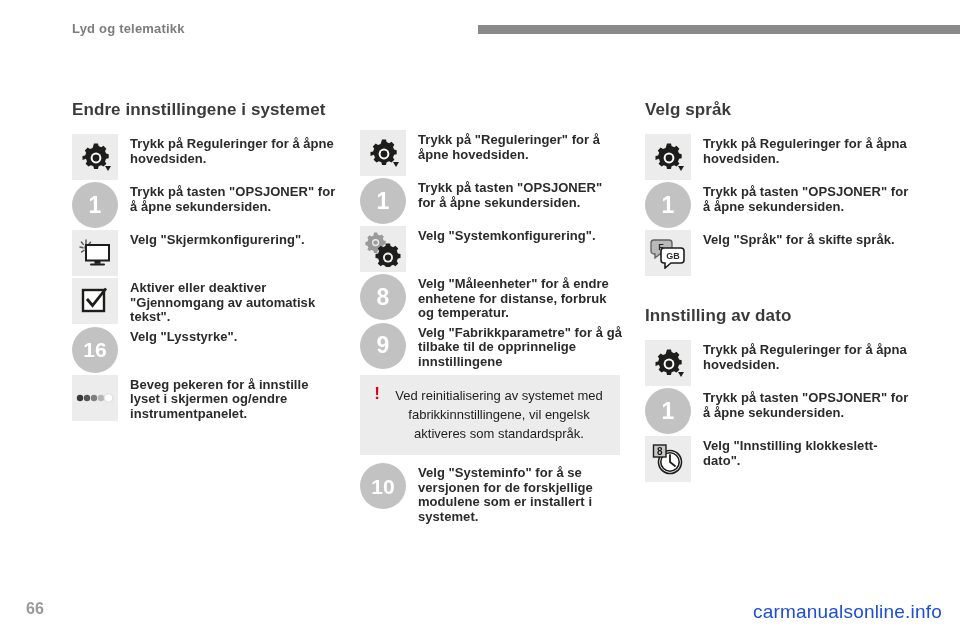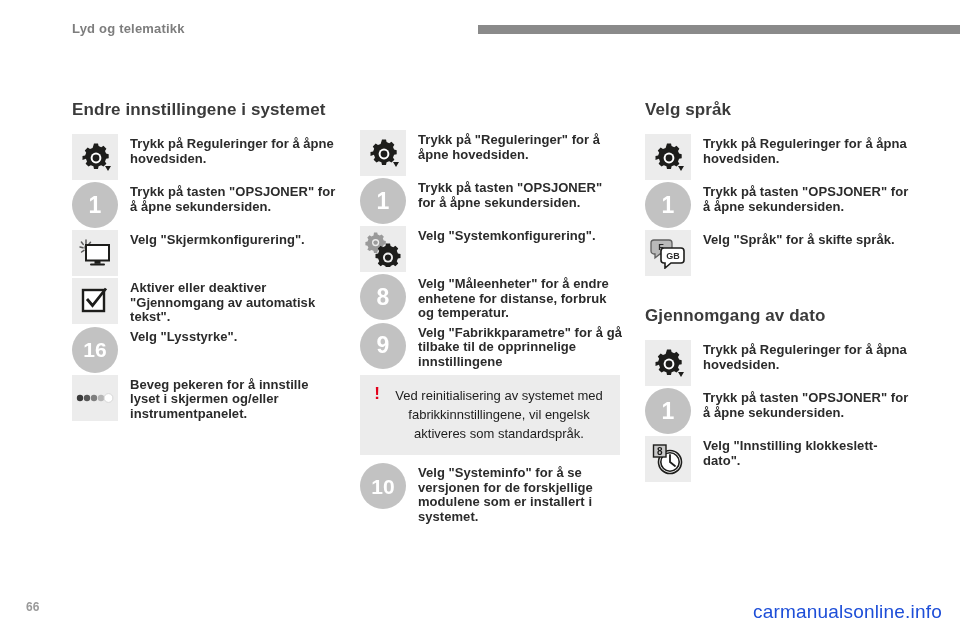--- a/index.html
+++ b/index.html
@@ -66,21 +66,21 @@
     flex:0 0 14px;color:#e2001a;font-size:17px;font-weight:bold;
     line-height:15px;text-align:center;margin-right:6px;
   }
   .warn .wtxt{
     font-size:13px;color:#1d1d1d;line-height:19px;font-weight:normal;text-align:center;
   }
 
   
   .page-no{
     position:absolute;left:26px;top:600px;
-    font-size:12px;font-weight:bold;color:#9a9a9a;
+    font-size:16px;font-weight:bold;color:#9a9a9a;
   }
   .watermark{
     position:absolute;right:18px;top:601px;
     font-size:19px;color:#1d4ed8;letter-spacing:.2px;
   }
 </style>
 </head>
 <body>
 
 <div class="header">
@@ -160,21 +160,21 @@
       <div class="tile">
         <svg width="40" height="14" viewBox="0 0 40 14">
           <circle cx="5" cy="7" r="3.2" fill="#3a3a3a"></circle>
           <circle cx="12" cy="7" r="3.2" fill="#575757"></circle>
           <circle cx="19" cy="7" r="3.2" fill="#7e7e7e"></circle>
           <circle cx="26" cy="7" r="3.2" fill="#b5b5b5"></circle>
           <circle cx="33.5" cy="7" r="4.4" fill="#ffffff" stroke="#d8d8d8" stroke-width="1"></circle>
         </svg>
       </div>
     </div>
-    <div class="txt">Beveg pekeren for å innstille lyset i skjermen og/eller instrumentpanelet.</div>
+    <div class="txt">Beveg pekeren for å innstille lyset i skjermen og/endre instrumentpanelet.</div>
   </div>
 </div>
 
 <div class="col col-2">
   <div style="height:30px"></div>
 
   <div class="step">
     <div class="badge">
       <div class="tile">
         <svg width="34" height="34" viewBox="0 0 34 34">
@@ -277,21 +277,21 @@
           <path d="M4 3 h15 a3 3 0 0 1 3 3 v8 a3 3 0 0 1 -3 3 h-9 l-5 4 v-4 h-1 a3 3 0 0 1 -3 -3 v-8 a3 3 0 0 1 3 -3 z" fill="#b9b9b9" stroke="#5f5f5f" stroke-width="1.3"></path>
           <text x="11" y="13" font-family="Liberation Sans, sans-serif" font-size="9" font-weight="bold" fill="#2b2b2b" text-anchor="middle">F</text>
           <path d="M14 11 h17 a3 3 0 0 1 3 3 v9 a3 3 0 0 1 -3 3 h-10 l-6 5 v-5 h-1 a3 3 0 0 1 -3 -3 v-9 a3 3 0 0 1 3 -3 z" fill="#ffffff" stroke="#1d1d1b" stroke-width="1.6"></path>
           <text x="23" y="22" font-family="Liberation Sans, sans-serif" font-size="9" font-weight="bold" fill="#2b2b2b" text-anchor="middle">GB</text>
         </svg>
       </div>
     </div>
     <div class="txt">Velg "Språk" for å skifte språk.</div>
   </div>
 
-  <h2 class="sec-title mt">Gjennomgang av dato</h2>
+  <h2 class="sec-title mt">Innstilling av dato</h2>
 
   <div class="step">
     <div class="badge">
       <div class="tile">
         <svg width="34" height="34" viewBox="0 0 34 34">
           <g fill="#1d1d1b">
             <path d="M16 3.5h4l.6 2.6 2.6 1.1 2.3-1.4 2.9 2.9-1.4 2.3 1.1 2.6 2.6.6v4l-2.6.6-1.1 2.6 1.4 2.3-2.9 2.9-2.3-1.4-2.6 1.1-.6 2.6h-4l-.6-2.6-2.6-1.1-2.3 1.4-2.9-2.9 1.4-2.3-1.1-2.6L4.5 20v-4l2.6-.6 1.1-2.6-1.4-2.3 2.9-2.9 2.3 1.4 2.6-1.1z"></path>
           </g>
           <circle cx="18" cy="18" r="5.4" fill="#ffffff"></circle>
           <circle cx="18" cy="18" r="3.4" fill="#1d1d1b"></circle>

